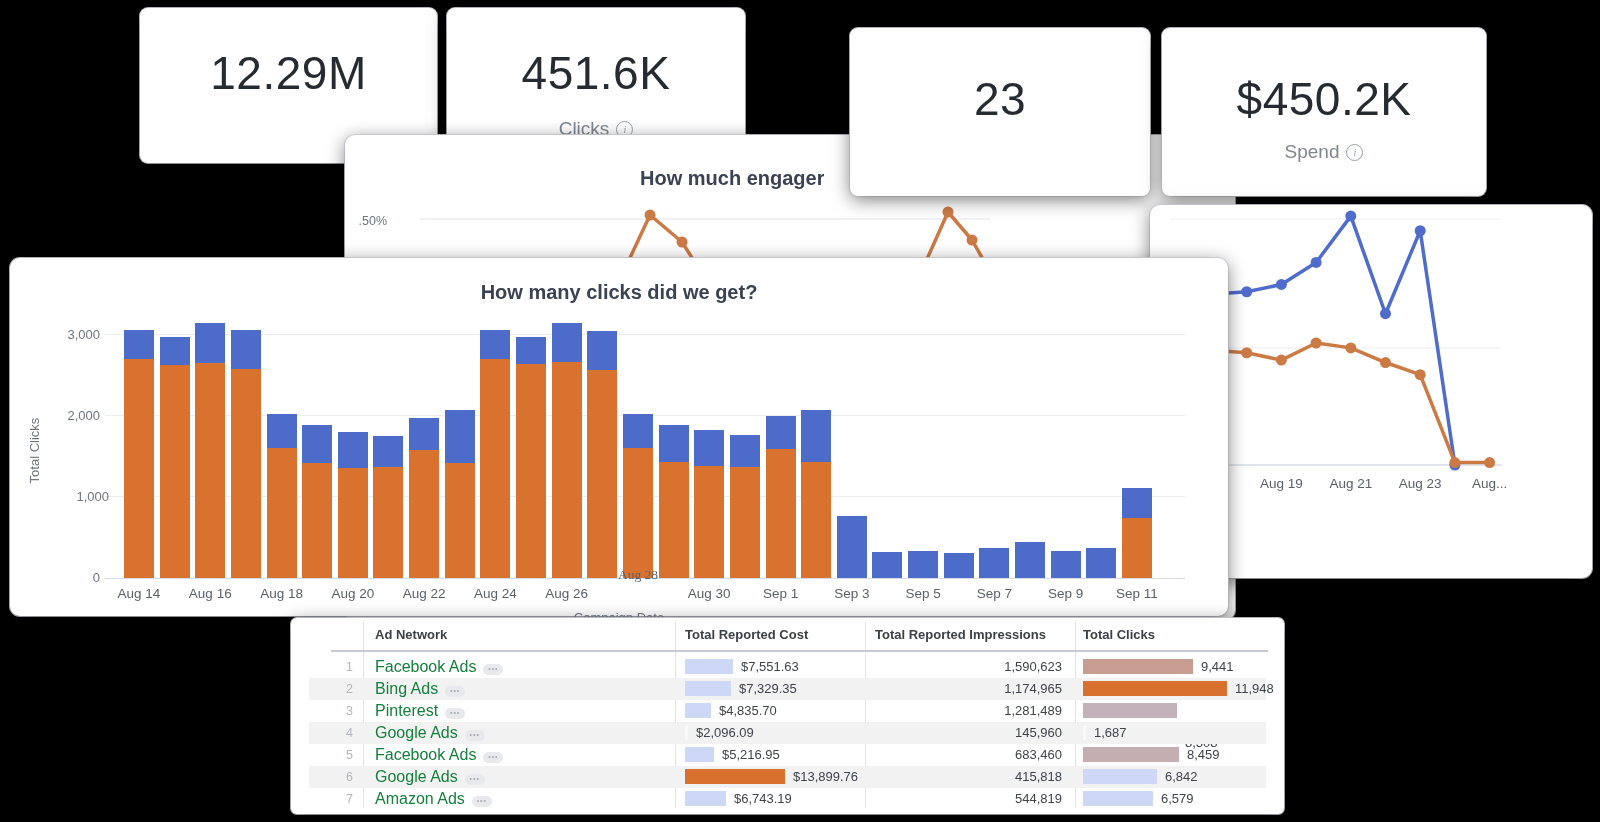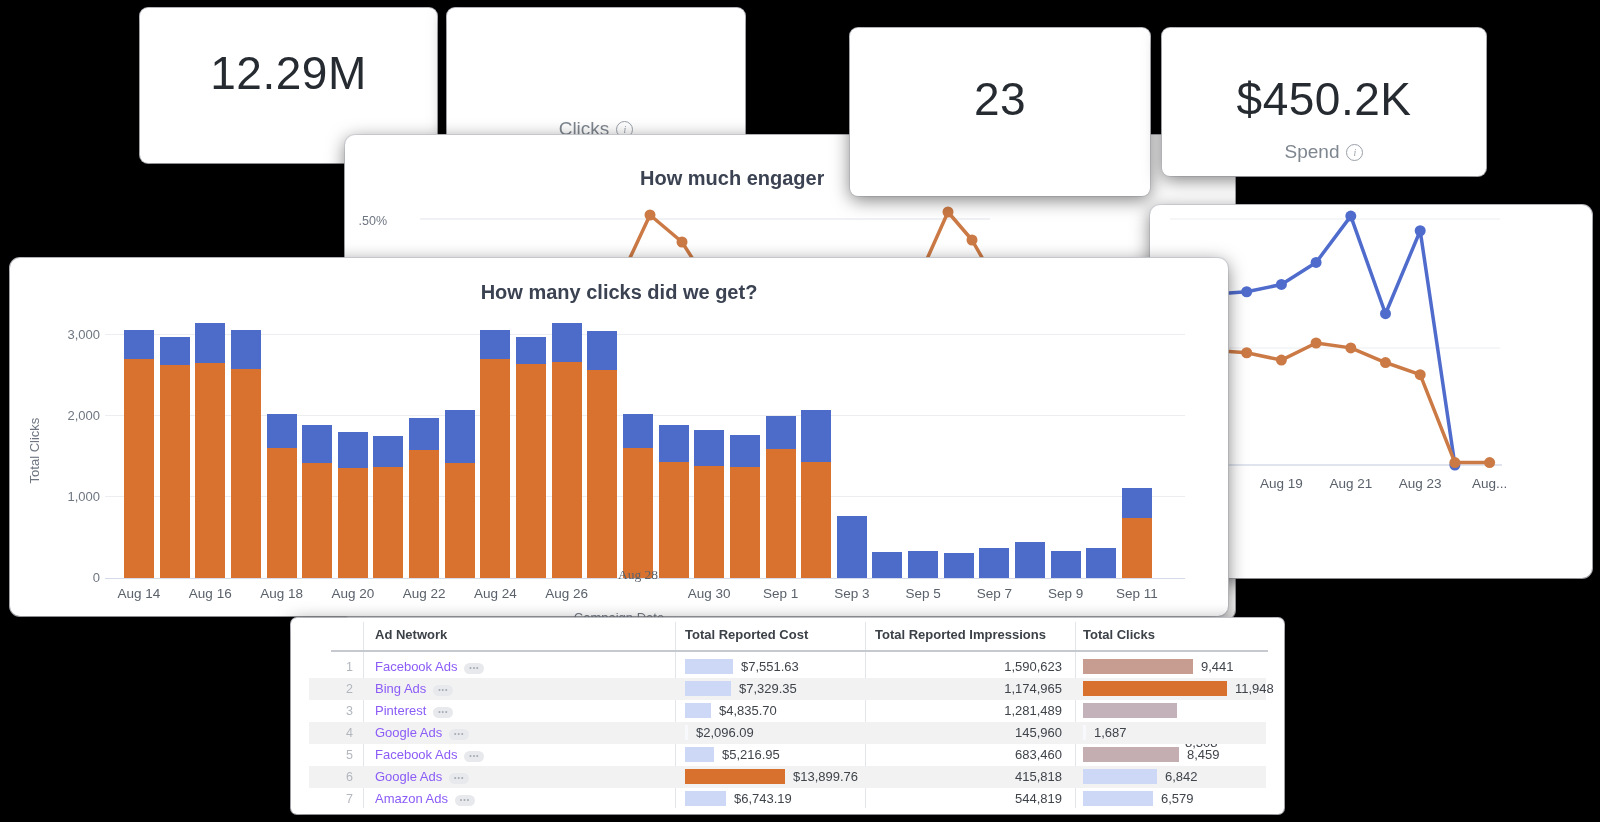--- a/index.html
+++ b/index.html
@@ -20,38 +20,39 @@
   .bar-seg{position:absolute;width:30px}
   .xlab{position:absolute;font-size:13.5px;color:#5a616b;width:70px;text-align:center;white-space:nowrap}
   .yrot{position:absolute;font-size:13px;color:#6e7681;transform:rotate(-90deg);transform-origin:center;white-space:nowrap}
   
   .th{position:absolute;top:9px;font-size:13px;font-weight:700;color:#3c4148;white-space:nowrap}
   .vsep{position:absolute;top:4px;bottom:6px;width:1px;background:#e2e5e9}
   .hline{position:absolute;left:40px;right:16px;top:32px;height:2px;background:#c6cad0}
   .trow{position:absolute;left:18px;width:957px;height:22px}
   .trow.stripe{background:#f2f2f3}
   .tnum{position:absolute;left:0;width:44px;text-align:right;font-size:12.5px;color:#b2b7be;line-height:22px}
-  .tname{position:absolute;left:66px;font-size:13px;color:#8b5cf6;line-height:22px;white-space:nowrap}
+  .tname{position:absolute;left:66px;font-size:16px;color:#15803d;line-height:22px;white-space:nowrap}
   .pill{display:inline-block;width:20px;height:11px;border-radius:6px;background:#e7e9ed;margin-left:7px;
         vertical-align:1px;text-align:center;line-height:10px;font-size:7px;letter-spacing:1px;color:#a6acb4}
   .pill::before{content:'•••'}
   .dbar{position:absolute;top:3px;height:15px}
   .dlab{position:absolute;font-size:13px;color:#3f444b;line-height:22px;white-space:nowrap}
   .timps{position:absolute;left:556px;width:197px;text-align:right;font-size:13px;color:#3f444b;line-height:22px}
 </style>
 </head>
 <body>
 
 <div>
 
   <div class="panel" style="left:140px;top:8px;width:297px;height:155px;border-radius:8px">
     <div class="kpi-value" style="top:38px">12.29M</div>
   </div>
 
   <div class="panel" style="left:447px;top:8px;width:298px;height:155px;border-radius:8px">
+    <div class="kpi-value" style="top:38px">451.6K</div>
     <div class="kpi-label" style="top:110px">
       <span>Clicks</span>
       <span class="info"></span>
     </div>
   </div>
 
   <div class="panel" style="left:345px;top:135px;width:890px;height:485px">
     <div class="chart-title" style="left:295px;top:32px;max-width:205px;overflow:hidden">How much engager</div>
     <div class="tick" style="left:0;top:79px;width:42px;text-align:right;font-size:12.5px">.50%</div>
     <svg id="engSvg" width="890" height="485" style="position:absolute;left:0;top:0">
@@ -62,21 +63,21 @@
         <circle cx="337" cy="107" r="5.5" fill="#cc7a45"></circle>
         <circle cx="603" cy="77" r="5.5" fill="#cc7a45"></circle>
         <circle cx="627" cy="105" r="5.5" fill="#cc7a45"></circle>
       </svg>
   </div>
 
   <div class="panel" style="left:850px;top:28px;width:300px;height:168px;border-radius:8px">
     <div class="kpi-value" style="top:44px">23</div>
   </div>
 
-  <div class="panel" style="left:1162px;top:28px;width:324px;height:148px;border-radius:8px">
+  <div class="panel" style="left:1162px;top:28px;width:324px;height:168px;border-radius:8px">
     <div class="kpi-value" style="top:44px">$450.2K</div>
     <div class="kpi-label" style="top:113px">
       <span>Spend</span>
       <span class="info"></span>
     </div>
   </div>
 
   <div class="panel" style="left:1150px;top:205px;width:442px;height:373px">
     <svg id="rightSvg" width="442" height="373" style="position:absolute;left:0;top:0">
         <line x1="20" y1="14" x2="350" y2="14" stroke="#ebedf1" stroke-width="1"></line>
@@ -106,21 +107,21 @@
       </svg>
   </div>
 
   <div class="panel" style="left:10px;top:258px;width:1218px;height:358px">
     <div class="chart-title" style="left:0;right:0;top:23px;text-align:center">How many clicks did we get?</div>
     <div class="yrot" style="left:-8px;top:185px">Total Clicks</div>
     <div id="clicksPlot" style="position:absolute;left:0;top:0;width:1218px;height:358px">
         <div class="gl" style="left: 95px; width: 1080px; top: 320px; background: rgb(213, 219, 232);"></div>
         <div class="tick" style="left: 30px; width: 60px; top: 312px; text-align: right;">0</div>
         <div class="gl" style="left: 95px; width: 1080px; top: 238px; background: rgb(235, 237, 241);"></div>
-        <div class="tick" style="left: 30px; width: 60px; top: 231px; text-align: right;">1,000</div>
+        <div class="tick" style="left: 39px; width: 60px; top: 231px; text-align: right;">1,000</div>
         <div class="gl" style="left: 95px; width: 1080px; top: 157px; background: rgb(235, 237, 241);"></div>
         <div class="tick" style="left: 30px; width: 60px; top: 150px; text-align: right;">2,000</div>
         <div class="gl" style="left: 95px; width: 1080px; top: 76px; background: rgb(235, 237, 241);"></div>
         <div class="tick" style="left: 30px; width: 60px; top: 69px; text-align: right;">3,000</div>
         <div class="bar-seg" style="left: 114px; bottom: 38px; height: 218.7px; background: rgb(216, 114, 46);"></div>
         <div class="bar-seg" style="left: 114px; bottom: 256.7px; height: 29.16px; background: rgb(77, 107, 201);"></div>
         <div class="xlab" style="left: 94px; top: 328px;">Aug 14</div>
         <div class="bar-seg" style="left: 149.64px; bottom: 38px; height: 213.03px; background: rgb(216, 114, 46);"></div>
         <div class="bar-seg" style="left: 149.64px; bottom: 251.03px; height: 27.54px; background: rgb(77, 107, 201);"></div>
         <div class="bar-seg" style="left: 185.28px; bottom: 38px; height: 215.46px; background: rgb(216, 114, 46);"></div>

